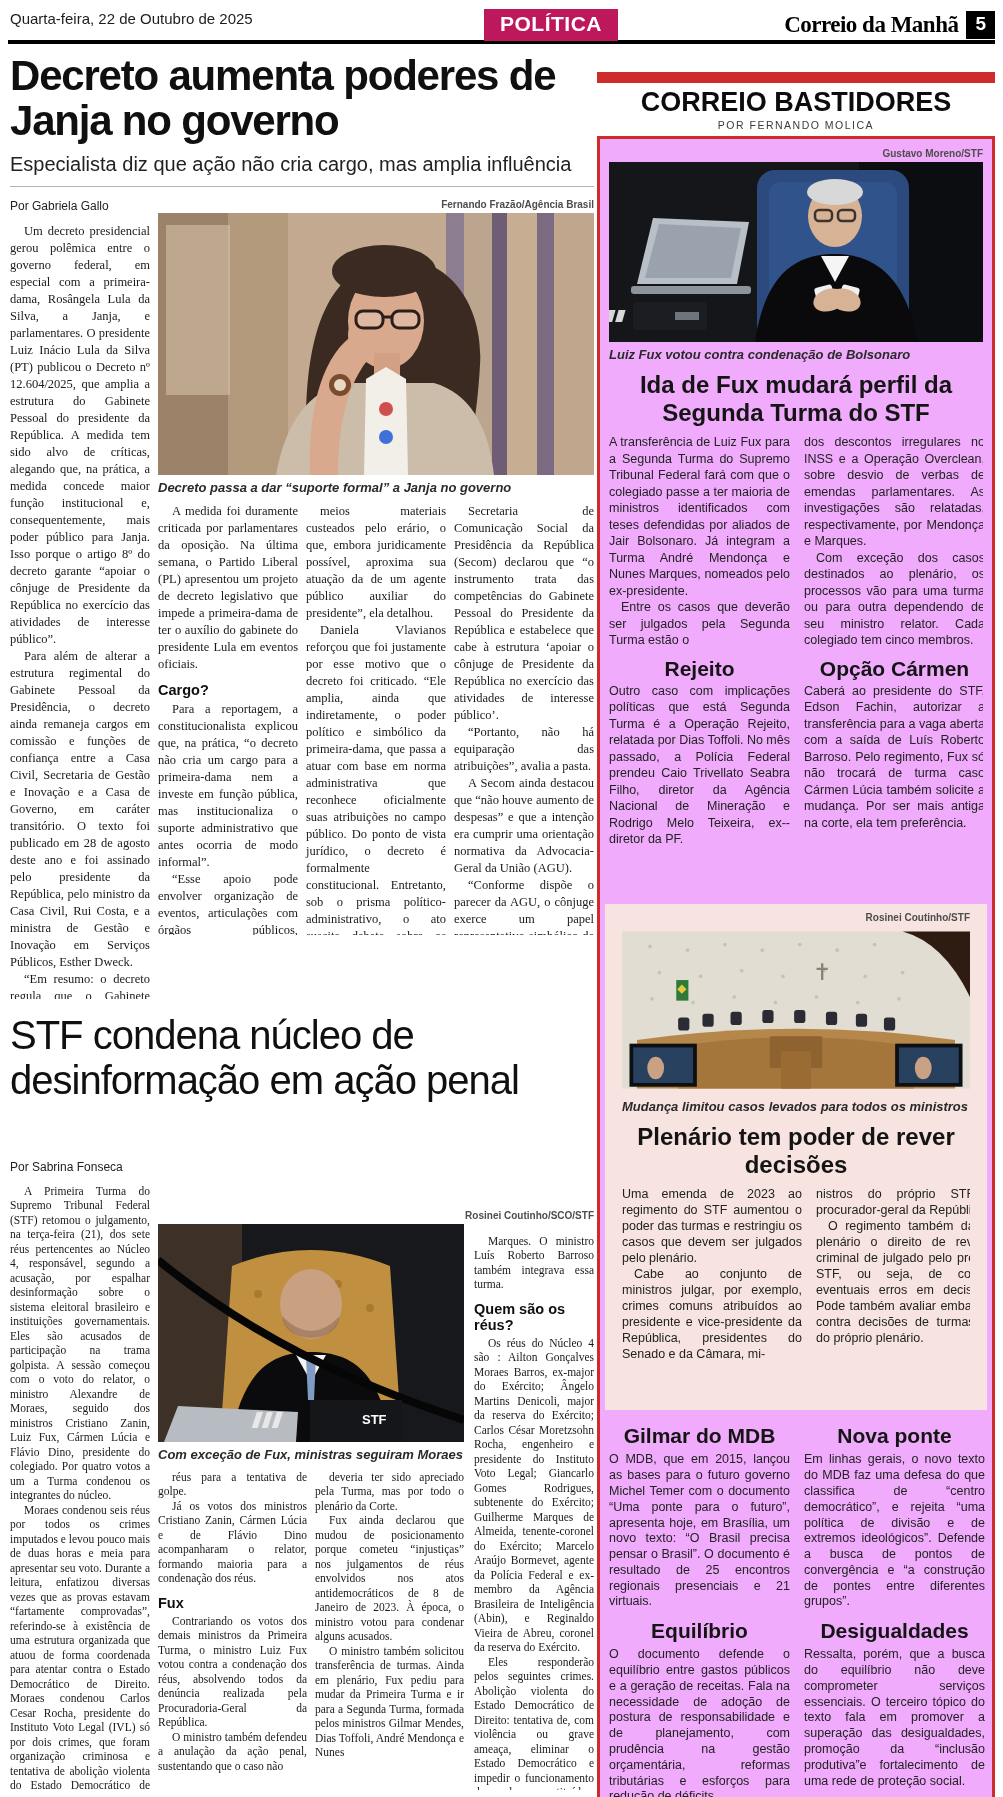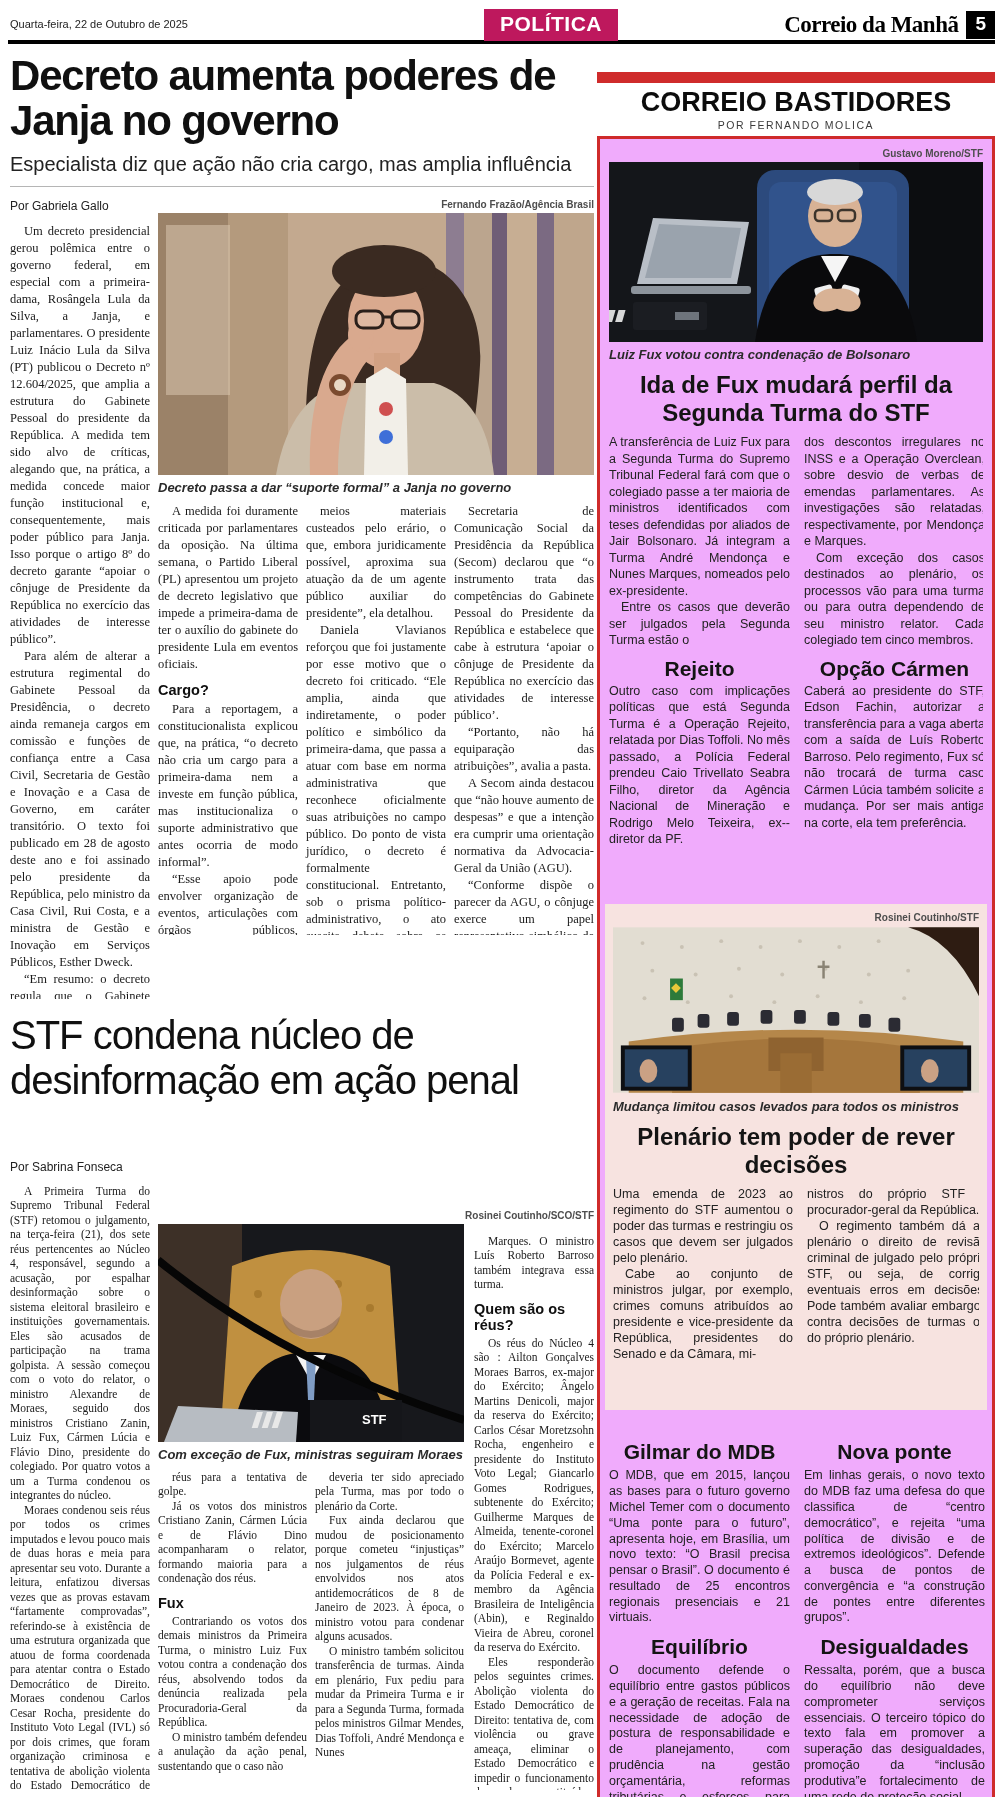--- a/index.html
+++ b/index.html
@@ -3,21 +3,21 @@
 <meta charset="utf-8">
 <style>
   :root{ --red:#cf2b2b; --pink:#f7e3e0; --ink:#161616; }
   *{ box-sizing:border-box; }
   body{ margin:0; background:#ffffff; }
   .page{ position:relative; width:1003px; height:1797px; overflow:hidden; background:#fff;
          font-family:"Liberation Sans",sans-serif; color:var(--ink); }
 
   
   .topbar{ position:absolute; left:8px; right:8px; top:6px; height:38px; border-bottom:4px solid #000; }
-  .date{ position:absolute; left:2px; top:12px; font-size:11px; color:#1d1d1d; }
+  .date{ position:absolute; left:2px; top:4px; font-size:15px; color:#1d1d1d; }
   .section-box{ position:absolute; left:476px; top:3px; background:#be185d; color:#fff; font-weight:bold;
                 font-size:21px; padding:3px 16px 5px; letter-spacing:.5px; }
   .mast-group{ position:absolute; right:0; top:5px; display:flex; align-items:center; gap:8px; }
   .masthead{ font-family:"Liberation Serif",serif; font-weight:bold; font-size:23px; letter-spacing:-.5px; color:#000;}
   .pagenum{ background:#000; color:#fff; font-weight:bold; font-size:19px; padding:2px 9px 4px; }
 
   
   .leftcol{ position:absolute; left:10px; top:54px; width:584px; }
   h1.a1{ margin:0; font-size:42px; line-height:1.06; font-weight:700; letter-spacing:-1.2px; color:#101010; }
   .deck{ margin-top:10px; font-size:20px; color:#222; padding-bottom:10px; border-bottom:1px solid #b5b5b5; }
@@ -50,21 +50,21 @@
   .btitle{ text-align:center; font-size:27px; line-height:1.0; font-weight:800; margin:6px 0 3px; color:#0c0c0c; }
   .bby{ text-align:center; font-size:10.5px; letter-spacing:1.5px; color:#3a3a3a; margin:0 0 5px; }
   .redbox{ border:3px solid var(--red); padding:9px; height:1672px; overflow:hidden; background:#f0abfc; }
   .sbp{ font-size:12.5px; line-height:16.5px; text-align:justify; margin:0; color:#222; hyphens:auto; }
   .sbp.ind{ text-indent:12px; }
   .bhead{ text-align:center; font-size:24px; line-height:1.17; font-weight:700; color:#141414; margin:9px 6px 7px; }
   .subhead2{ text-align:center; font-size:21px; font-weight:700; margin:8px 0 2px; color:#141414; }
   .scols{ display:flex; gap:14px; }
   .scol{ width:181px; flex:none; }
   .fuxcols{ height:462px; overflow:hidden; margin-top:5px; }
-  .pink{ background:var(--pink); margin:8px -4px 16px; padding:8px 8px 10px; }
+  .pink{ background:var(--pink); margin:8px -4px 0; padding:8px 17px 10px; }
   .pink .scol{ width:180px; }
   .pinkcols{ height:214px; overflow:hidden; margin-top:4px; }
   .pink .sbp{ font-size:12.5px; line-height:16px; }
   .mdb{ padding-top:8px; }
   .mdb .sbp{ font-size:12.5px; line-height:15.8px; }
   .mdbhead{ text-align:center; font-size:21px; font-weight:700; margin:6px 0 4px; color:#141414; }
   .mdbblock{ margin-bottom:9px; }
 </style>
 </head>
 <body>

